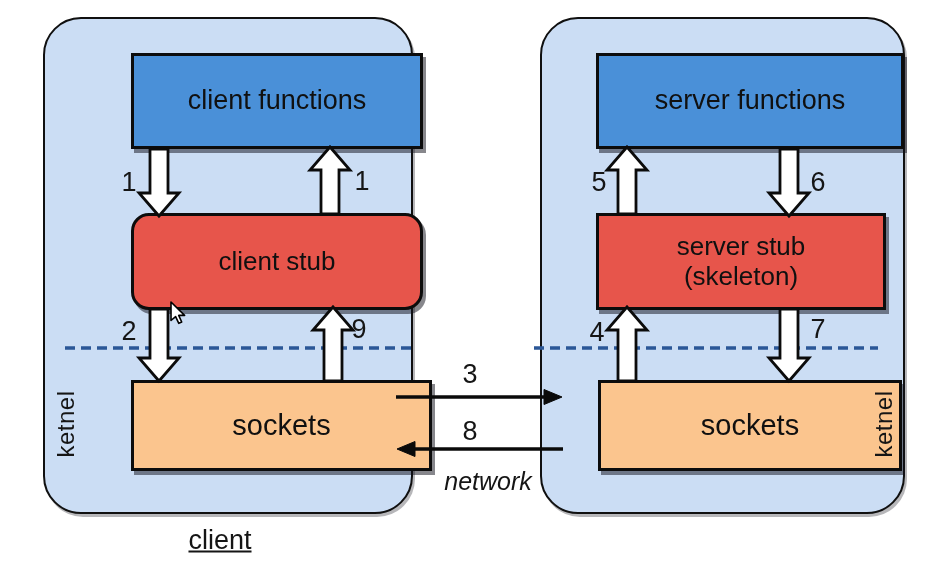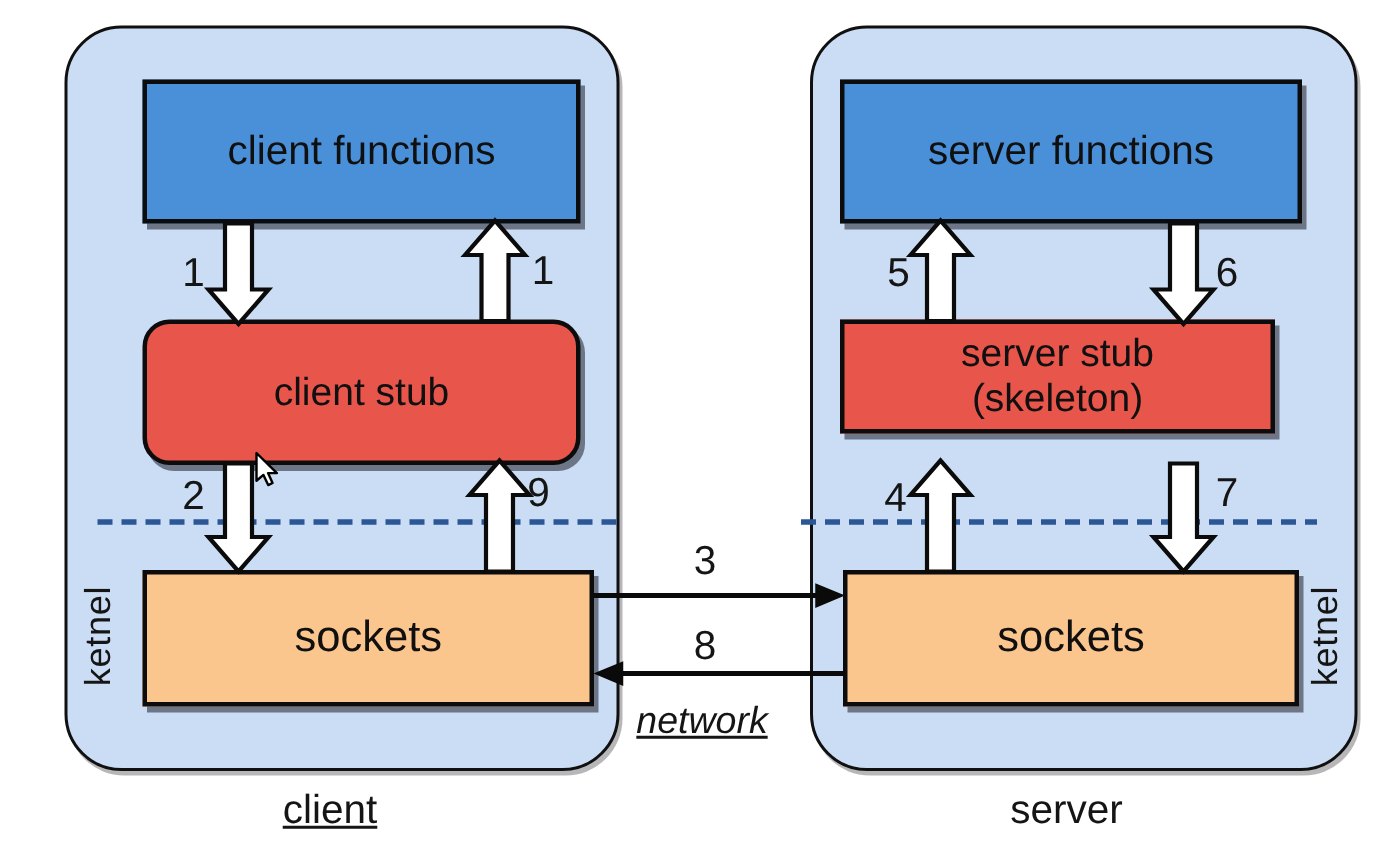--- a/index.html
+++ b/index.html
@@ -22,21 +22,21 @@
   .box.functions{background:var(--functions-fill,#4a90d8);font-size:27px;}
   .box.stub{background:var(--stub-fill,#e7554b);font-size:26px;}
   .box.sockets{background:var(--sockets-fill,#fbc58e);font-size:29px;}
   .lbl{
     position:absolute;transform:translate(-50%,-50%);
     font-size:27px;color:#151515;white-space:nowrap;z-index:5;
   }
   .lbl.network{font-style:italic;font-size:25px;}
   .lbl.kernel{font-size:24px;transform:translate(-50%,-50%) rotate(-90deg);letter-spacing:.5px;}
   svg.overlay{position:absolute;left:0;top:0;z-index:4;pointer-events:none;}
-  .boxlayer{position:absolute;inset:0;z-index:2;}
+  .boxlayer{position:absolute;inset:0;z-index:2;margin-left:36px;}
 </style>
 </head>
 <body>
 
 <div class="stage" style="--panel-fill: #cbddf4; --functions-fill: #4a90d8; --stub-fill: #e7554b; --sockets-fill: #fbc58e;">
 
   <div class="panel" style="left:43px;top:17px;width:370px;height:497px;"></div>
   <div class="panel" style="left:540px;top:17px;width:365px;height:497px;"></div>
 
   <div class="boxlayer">
@@ -46,21 +46,21 @@
     <div class="box stub" style="left:95px;top:213px;width:292px;height:97px;border-radius:18px;">
       <span>client stub</span>
     </div>
     <div class="box sockets" style="left:95px;top:380px;width:301px;height:91px;">
       <span>sockets</span>
     </div>
 
     <div class="box functions" style="left:560px;top:53px;width:308px;height:96px;">
       <span>server functions</span>
     </div>
-    <div class="box stub" style="left:560px;top:213px;width:290px;height:76px;">
+    <div class="box stub" style="left:560px;top:213px;width:290px;height:97px;">
       <span>server stub</span>
       <span>(skeleton)</span>
     </div>
     <div class="box sockets" style="left:562px;top:380px;width:304px;height:91px;">
       <span>sockets</span>
     </div>
   </div>
 
   <svg class="overlay" width="930" height="562" viewBox="0 0 930 562">
 
@@ -94,19 +94,18 @@
   <div class="lbl" style="left:362px;top:181px;">1</div>
   <div class="lbl" style="left:129px;top:331px;">2</div>
   <div class="lbl" style="left:359px;top:329px;">9</div>
   <div class="lbl" style="left:599px;top:182px;">5</div>
   <div class="lbl" style="left:818px;top:182px;">6</div>
   <div class="lbl" style="left:597px;top:332px;">4</div>
   <div class="lbl" style="left:818px;top:329px;">7</div>
   <div class="lbl" style="left:470px;top:374px;">3</div>
   <div class="lbl" style="left:470px;top:431px;">8</div>
 
-  <div class="lbl network" style="left:468px;top:481px;text-decoration:underline;">network</div>
+  <div class="lbl network" style="left:488px;top:481px;">network</div>
   <div class="lbl" style="left:220px;top:540px;text-decoration:underline;">client</div>
-  <div class="lbl" style="left:711px;top:540px;">server</div>
   <div class="lbl kernel" style="left:66px;top:424px;">ketnel</div>
   <div class="lbl kernel" style="left:884px;top:424px;">ketnel</div>
 
 </div>
 
 </body></html>

